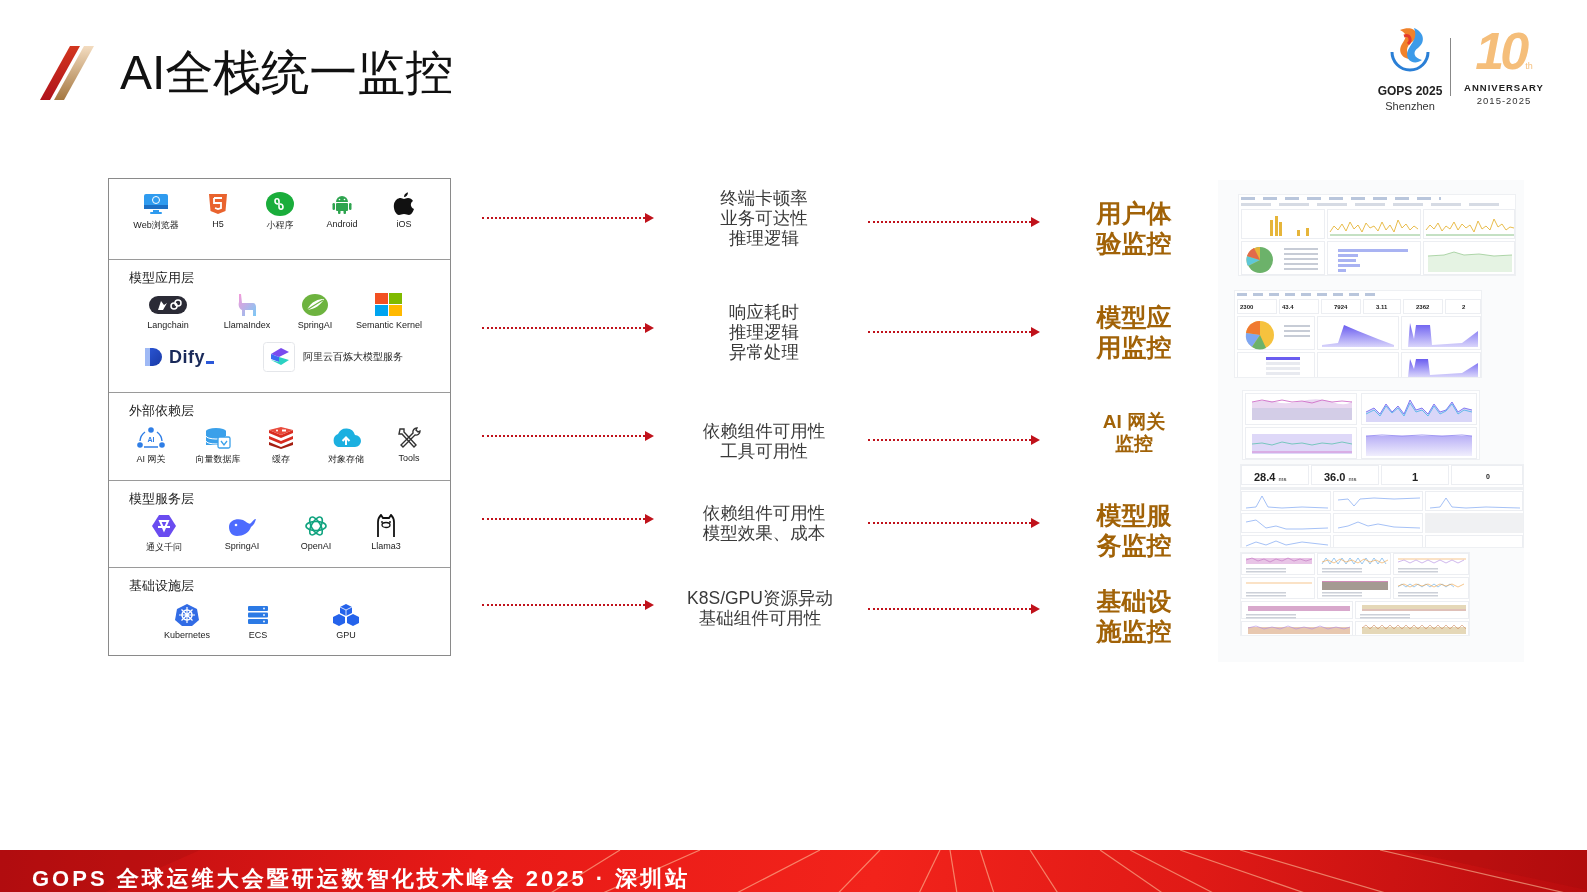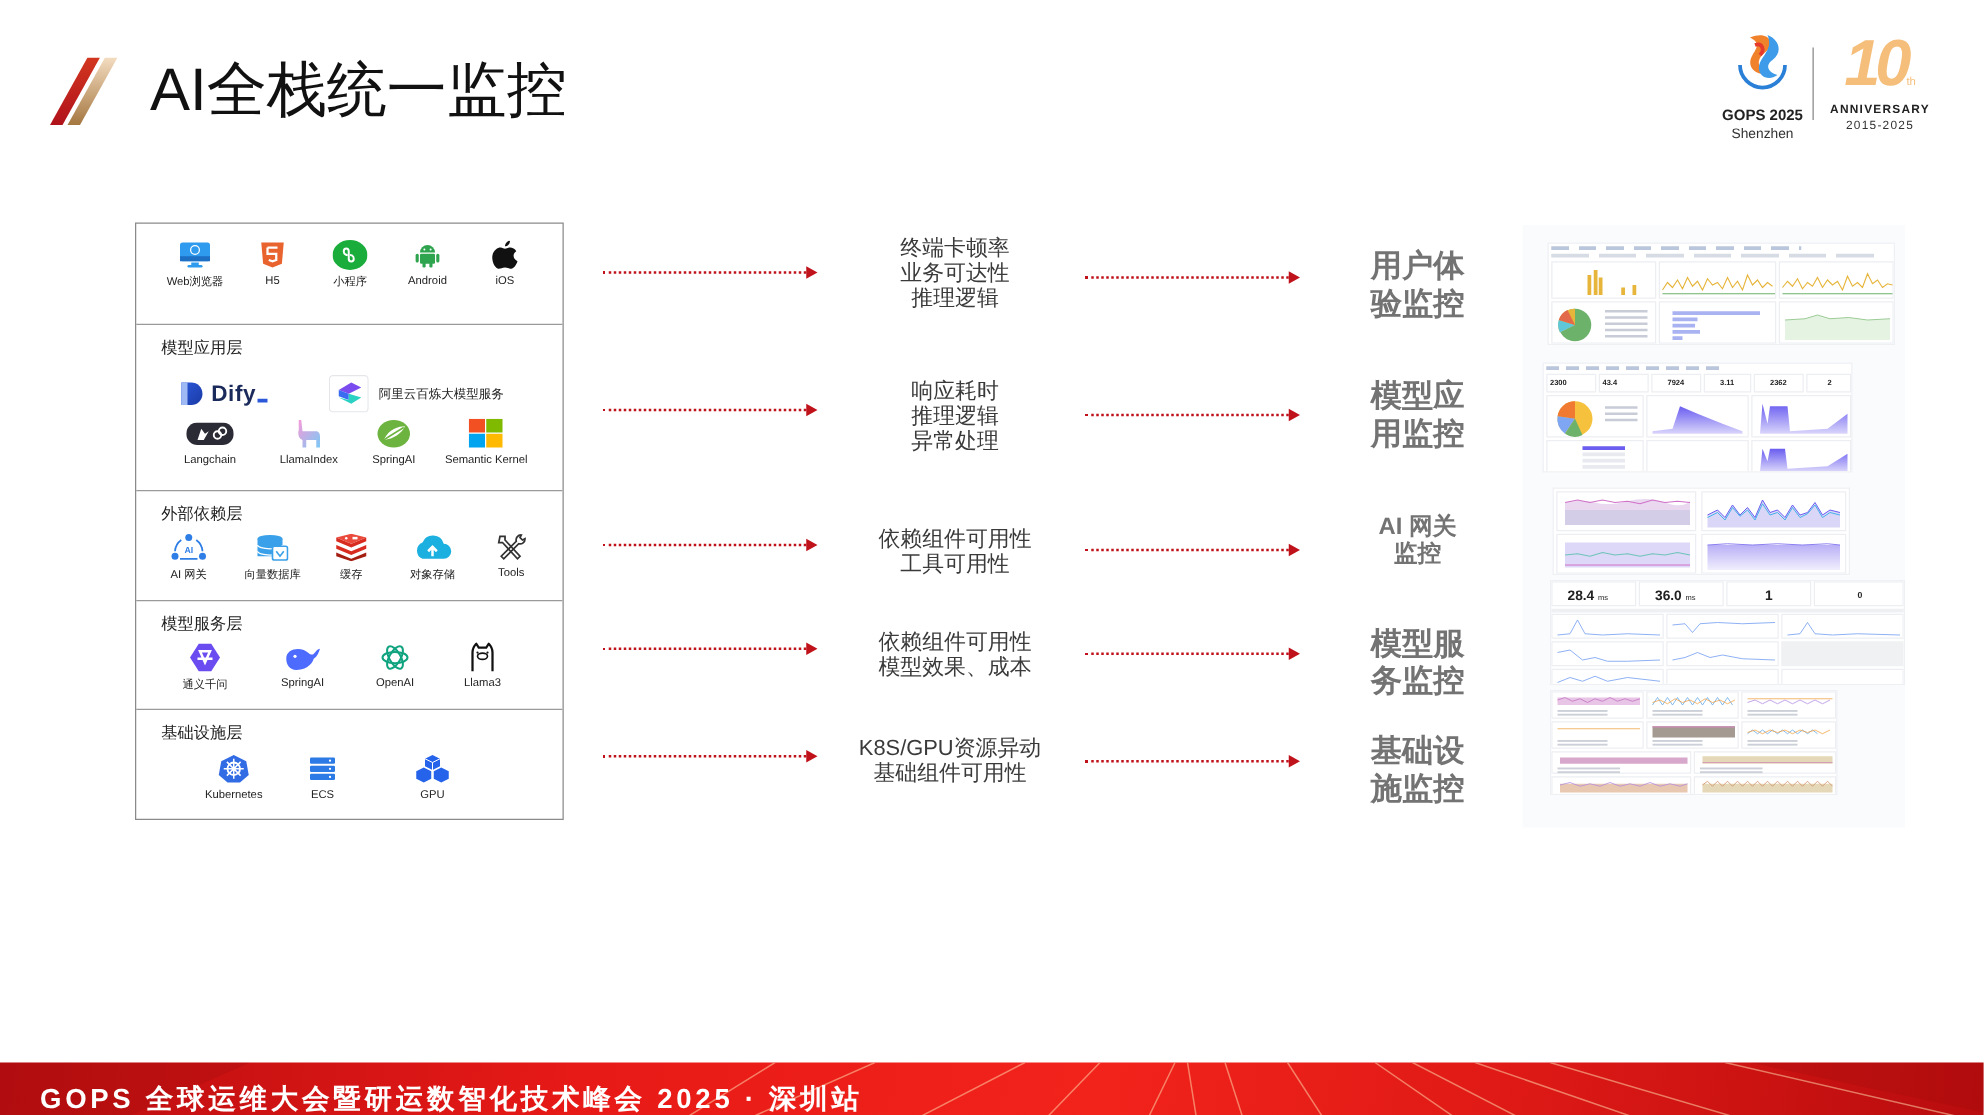--- a/index.html
+++ b/index.html
@@ -30,21 +30,21 @@
   .icon-row { display: flex; align-items: flex-start; }
   .icon-item { display: flex; flex-direction: column; align-items: center; text-align: center; }
   .icon-item .ic { height: 28px; display: flex; align-items: center; justify-content: center; }
   .icon-item .lbl { font-size: 9px; color: #222; margin-top: 1px; white-space: nowrap; }
 
   
   .arrow { position: absolute; height: 10px; }
   .arrow .line { position: absolute; left: 0; right: 9px; top: 4px; border-top: 2px dotted #c0121b; }
   .arrow .head { position: absolute; right: 0; top: 0; width: 0; height: 0; border-top: 5px solid transparent; border-bottom: 5px solid transparent; border-left: 9px solid #c0121b; }
   .metric { position: absolute; width: 220px; text-align: center; font-size: 17.5px; line-height: 20px; color: #3a3a3a; }
-  .monitor { position: absolute; width: 110px; text-align: center; font-size: 25px; line-height: 30px; color: #737373; font-weight: 700; }
+  .monitor { position: absolute; width: 110px; text-align: center; font-size: 25px; line-height: 30px; color: #a16207; font-weight: 700; }
   .monitor.small { font-size: 19px; line-height: 22px; }
 
   
   .thumbs { position: absolute; left: 1218px; top: 180px; width: 306px; height: 482px; background: #fafbfc; }
   .dash { position: absolute; background: #fff; border: 1px solid #eef0f3; overflow: hidden; }
   .panel { position: absolute; background: #fff; border: 1px solid #eceef2; }
   .stat { position: absolute; font-weight: 700; color: #222; text-align: center; }
   .stat small { font-size: 6px; font-weight: 400; }
 
   
@@ -149,20 +149,68 @@
               <path d="M11 5 C11 2 13.5 0.5 15 0.5 C15 3 13 5 11 5 Z" fill="#111"></path>
             </svg>
           </div>
         <div class="lbl">iOS</div>
       </div>
     </div>
   </div>
 
   <div class="layer" style="height:133px;">
     <div class="layer-title">模型应用层</div>
+    <div class="icon-row" style="margin-top:3px;">
+      <div class="icon-item" style="width:78px;margin-left:0px;">
+        <div class="ic">
+            <svg width="38" height="18" viewBox="0 0 38 18">
+              <rect x="0" y="0" width="38" height="18" rx="9" fill="#2b2b36"></rect>
+              <path d="M9 14 L12 5 L15 9 L18 7 L14 14 Z" fill="#fff"></path>
+              <circle cx="25" cy="10" r="3" fill="none" stroke="#fff" stroke-width="1.5"></circle>
+              <circle cx="29" cy="7" r="3" fill="none" stroke="#fff" stroke-width="1.5"></circle>
+            </svg>
+          </div>
+        <div class="lbl">Langchain</div>
+      </div>
+      <div class="icon-item" style="width:80px;margin-left:0px;">
+        <div class="ic">
+            <svg width="22" height="24" viewBox="0 0 22 24">
+              <defs>
+                <linearGradient id="lg1" x1="0" y1="0" x2="1" y2="1">
+                  <stop offset="0" stop-color="#f69ad9"></stop>
+                  <stop offset="1" stop-color="#7cc9f5"></stop>
+                </linearGradient>
+              </defs>
+              <path d="M3 1 L5 1 L6 10 L17 10 C19 10 20 12 20 14 L20 23 L17 23 L17 17 L9 17 L9 23 L6 23 L6 17 C3 16 2 12 3 9 Z" fill="url(#lg1)"></path>
+            </svg>
+          </div>
+        <div class="lbl">LlamaIndex</div>
+      </div>
+      <div class="icon-item" style="width:56px;margin-left:0px;">
+        <div class="ic">
+            <svg width="28" height="24" viewBox="0 0 28 24">
+              <ellipse cx="14" cy="12" rx="13" ry="11" fill="#6db33f"></ellipse>
+              <path d="M6 17 C10 8 18 6 23 6 C20 12 14 16 6 17 Z" fill="#fff"></path>
+              <path d="M6 17 C12 13 17 10 22 7" fill="none" stroke="#6db33f" stroke-width="1.2"></path>
+            </svg>
+          </div>
+        <div class="lbl">SpringAI</div>
+      </div>
+      <div class="icon-item" style="width:92px;margin-left:0px;">
+        <div class="ic">
+            <svg width="28" height="24" viewBox="0 0 28 24">
+              <rect x="0" y="0" width="13" height="11" fill="#f25022"></rect>
+              <rect x="14" y="0" width="13" height="11" fill="#7fba00"></rect>
+              <rect x="0" y="12" width="13" height="11" fill="#00a4ef"></rect>
+              <rect x="14" y="12" width="13" height="11" fill="#ffb900"></rect>
+            </svg>
+          </div>
+        <div class="lbl">Semantic Kernel</div>
+      </div>
+    </div>
     <div class="icon-row" style="margin-top:12px;align-items:center;">
       <div style="display:flex;align-items:center;margin-left:14px;width:120px;">
         <svg width="22" height="22" viewBox="0 0 22 22">
             <defs>
               <linearGradient id="dg" x1="0" y1="0" x2="1" y2="1">
                 <stop offset="0" stop-color="#2b58d9"></stop>
                 <stop offset="1" stop-color="#1a3aa6"></stop>
               </linearGradient>
             </defs>
             <path d="M2 2 H10 A9 9 0 0 1 10 20 H2 Z" fill="url(#dg)"></path>
@@ -172,68 +220,20 @@
           <span style="display:inline-block;width:8px;height:3px;background:#2b58d9;margin-left:1px;margin-top:10px;"></span>
       </div>
       <div style="display:flex;align-items:center;">
         <svg width="32" height="30" viewBox="0 0 32 30">
             <rect x="0.5" y="0.5" width="31" height="29" rx="3" fill="#fff" stroke="#e4e6ea"></rect>
             <path d="M8 12 L18 6 L26 10 L16 15 Z" fill="#7a4bef"></path>
             <path d="M8 12 L16 15 L16 20 L8 17 Z" fill="#3a6cf2"></path>
             <path d="M16 15 L26 18 L18 23 L8 18 L16 20 Z" fill="#2bd1c2"></path>
           </svg>
         <span style="font-size:10px;color:#222;margin-left:8px;">阿里云百炼大模型服务</span>
-      </div>
-    </div>
-    <div class="icon-row" style="margin-top:3px;">
-      <div class="icon-item" style="width:78px;margin-left:0px;">
-        <div class="ic">
-            <svg width="38" height="18" viewBox="0 0 38 18">
-              <rect x="0" y="0" width="38" height="18" rx="9" fill="#2b2b36"></rect>
-              <path d="M9 14 L12 5 L15 9 L18 7 L14 14 Z" fill="#fff"></path>
-              <circle cx="25" cy="10" r="3" fill="none" stroke="#fff" stroke-width="1.5"></circle>
-              <circle cx="29" cy="7" r="3" fill="none" stroke="#fff" stroke-width="1.5"></circle>
-            </svg>
-          </div>
-        <div class="lbl">Langchain</div>
-      </div>
-      <div class="icon-item" style="width:80px;margin-left:0px;">
-        <div class="ic">
-            <svg width="22" height="24" viewBox="0 0 22 24">
-              <defs>
-                <linearGradient id="lg1" x1="0" y1="0" x2="1" y2="1">
-                  <stop offset="0" stop-color="#f69ad9"></stop>
-                  <stop offset="1" stop-color="#7cc9f5"></stop>
-                </linearGradient>
-              </defs>
-              <path d="M3 1 L5 1 L6 10 L17 10 C19 10 20 12 20 14 L20 23 L17 23 L17 17 L9 17 L9 23 L6 23 L6 17 C3 16 2 12 3 9 Z" fill="url(#lg1)"></path>
-            </svg>
-          </div>
-        <div class="lbl">LlamaIndex</div>
-      </div>
-      <div class="icon-item" style="width:56px;margin-left:0px;">
-        <div class="ic">
-            <svg width="28" height="24" viewBox="0 0 28 24">
-              <ellipse cx="14" cy="12" rx="13" ry="11" fill="#6db33f"></ellipse>
-              <path d="M6 17 C10 8 18 6 23 6 C20 12 14 16 6 17 Z" fill="#fff"></path>
-              <path d="M6 17 C12 13 17 10 22 7" fill="none" stroke="#6db33f" stroke-width="1.2"></path>
-            </svg>
-          </div>
-        <div class="lbl">SpringAI</div>
-      </div>
-      <div class="icon-item" style="width:92px;margin-left:0px;">
-        <div class="ic">
-            <svg width="28" height="24" viewBox="0 0 28 24">
-              <rect x="0" y="0" width="13" height="11" fill="#f25022"></rect>
-              <rect x="14" y="0" width="13" height="11" fill="#7fba00"></rect>
-              <rect x="0" y="12" width="13" height="11" fill="#00a4ef"></rect>
-              <rect x="14" y="12" width="13" height="11" fill="#ffb900"></rect>
-            </svg>
-          </div>
-        <div class="lbl">Semantic Kernel</div>
       </div>
     </div>
   </div>
 
   <div class="layer" style="height:88px;">
     <div class="layer-title">外部依赖层</div>
     <div class="icon-row" style="margin-top:3px;">
       <div class="icon-item" style="width:44px;">
         <div class="ic">
             <svg width="30" height="24" viewBox="0 0 30 24">

